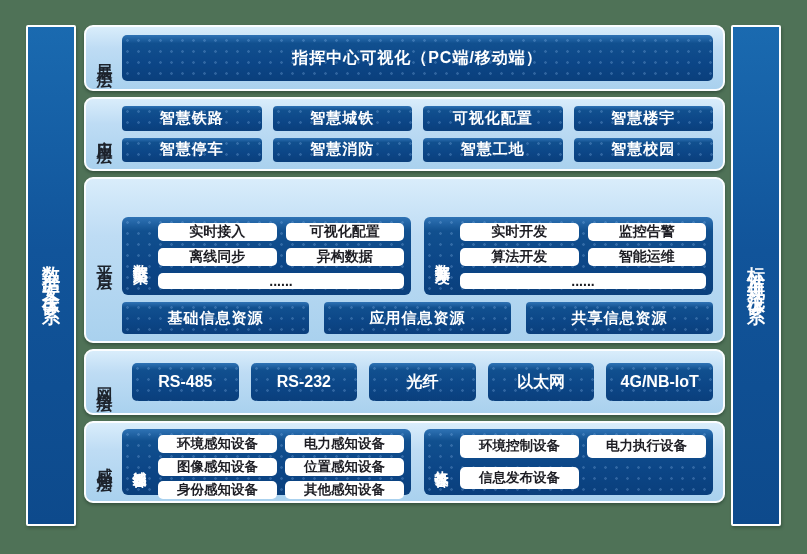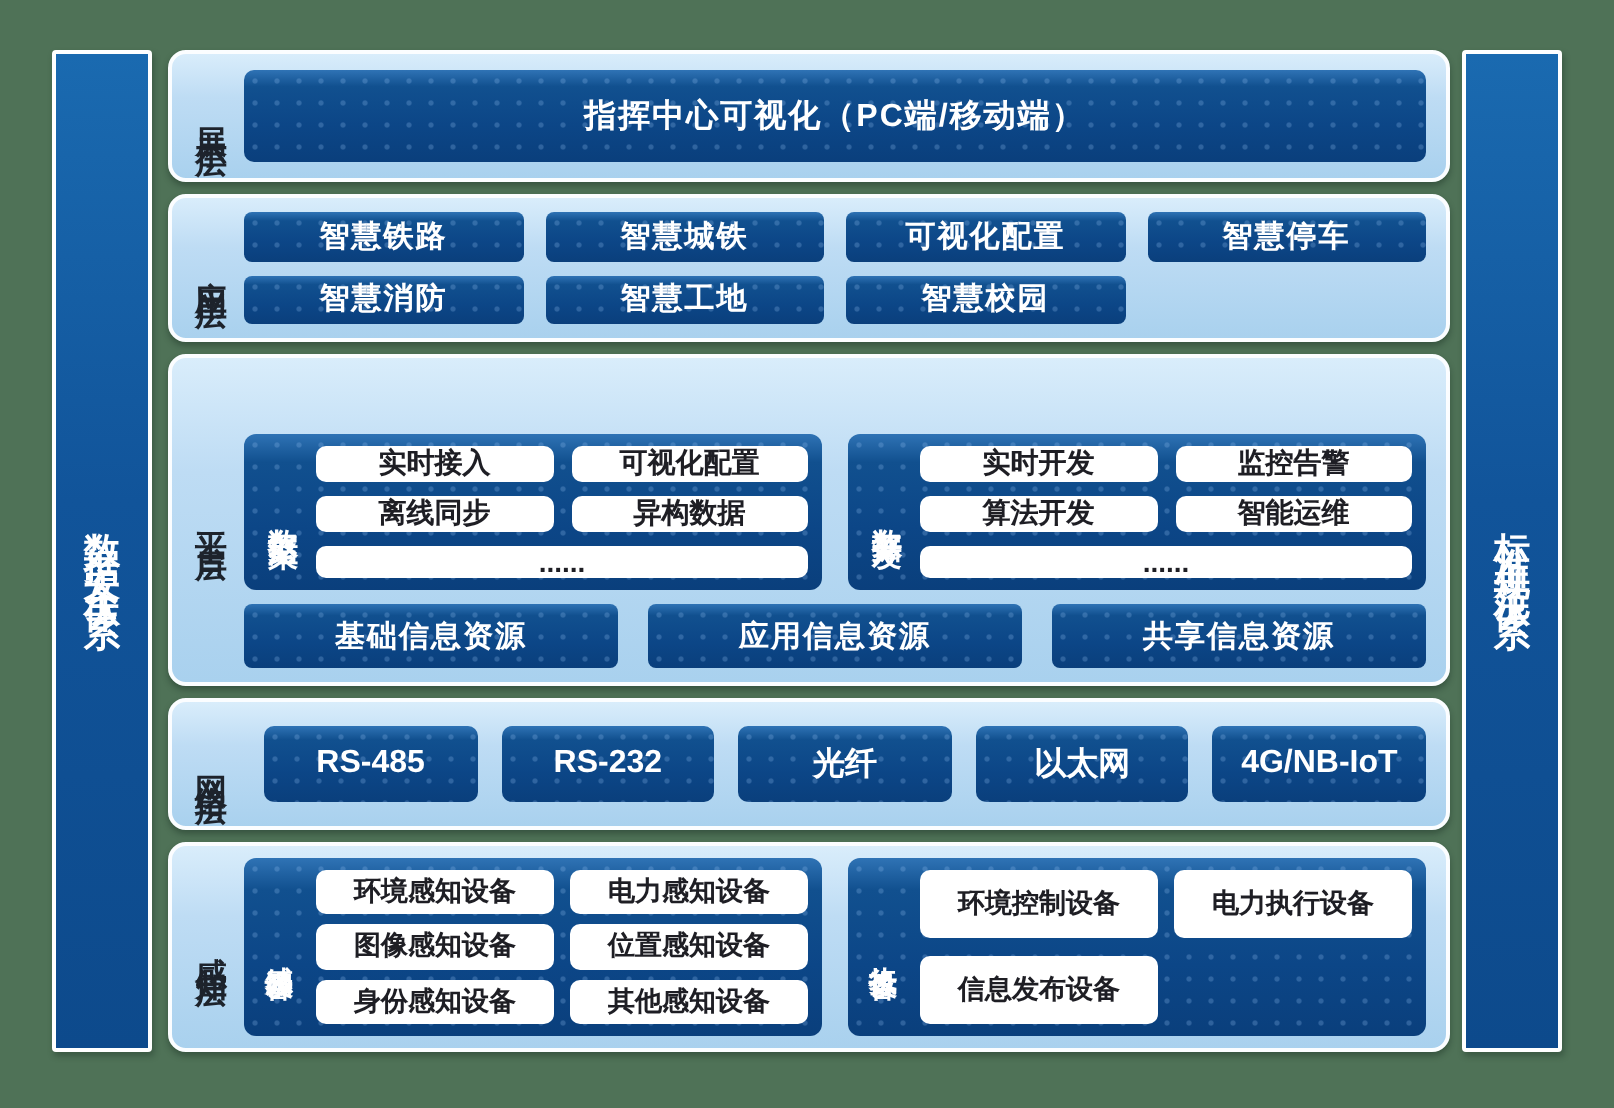--- a/index.html
+++ b/index.html
@@ -73,21 +73,21 @@
     color:#1e1e24; font-size:14px; font-weight:600;
   }
   .chip.wide { grid-column:1 / -1; }
   .resource-row { height:32px; display:flex; gap:15px; flex:none;justify-content:center; }
   .resource-box { flex:1; border-radius:4px; font-size:15px; font-weight:bold; letter-spacing:1px; }
   
   .row.network-layer { height:66px; }
   .net-grid { flex:1; display:flex; gap:12px; padding:12px 10px; }
   .net-box { flex:1; border-radius:5px; font-size:16px; font-weight:600; }
   
-  .row.perception-layer { height:105px; margin-bottom:0; }
+  .row.perception-layer { height:82px; margin-bottom:0; }
   .sense-content { flex:1; display:flex; gap:13px; padding:6px 10px 6px 0; }
   .sense-content .group-grid.three-rows { gap:5px 8px; }
   .sense-content .group-grid.two-rows { gap:9px 8px; }
   .sense-content .chip { font-size:13.5px; }
 </style>
 </head>
 <body>
 
 <div class="side-bar left">
   <span class="vtext">数据安全体系</span>
@@ -109,20 +109,21 @@
   </div>
 
   <div class="row app-layer">
     <div class="row-label">
       <span class="vtext">应用层</span>
     </div>
     <div class="app-grid">
       <div class="app-box dark center">智慧铁路</div>
       <div class="app-box dark center">智慧城铁</div>
       <div class="app-box dark center">可视化配置</div>
+      <div class="app-box dark center">智慧楼宇</div>
       <div class="app-box dark center">智慧停车</div>
       <div class="app-box dark center">智慧消防</div>
       <div class="app-box dark center">智慧工地</div>
       <div class="app-box dark center">智慧校园</div>
     </div>
   </div>
 
   <div class="row platform-layer">
     <div class="row-label">
       <span class="vtext">平台层</span>

